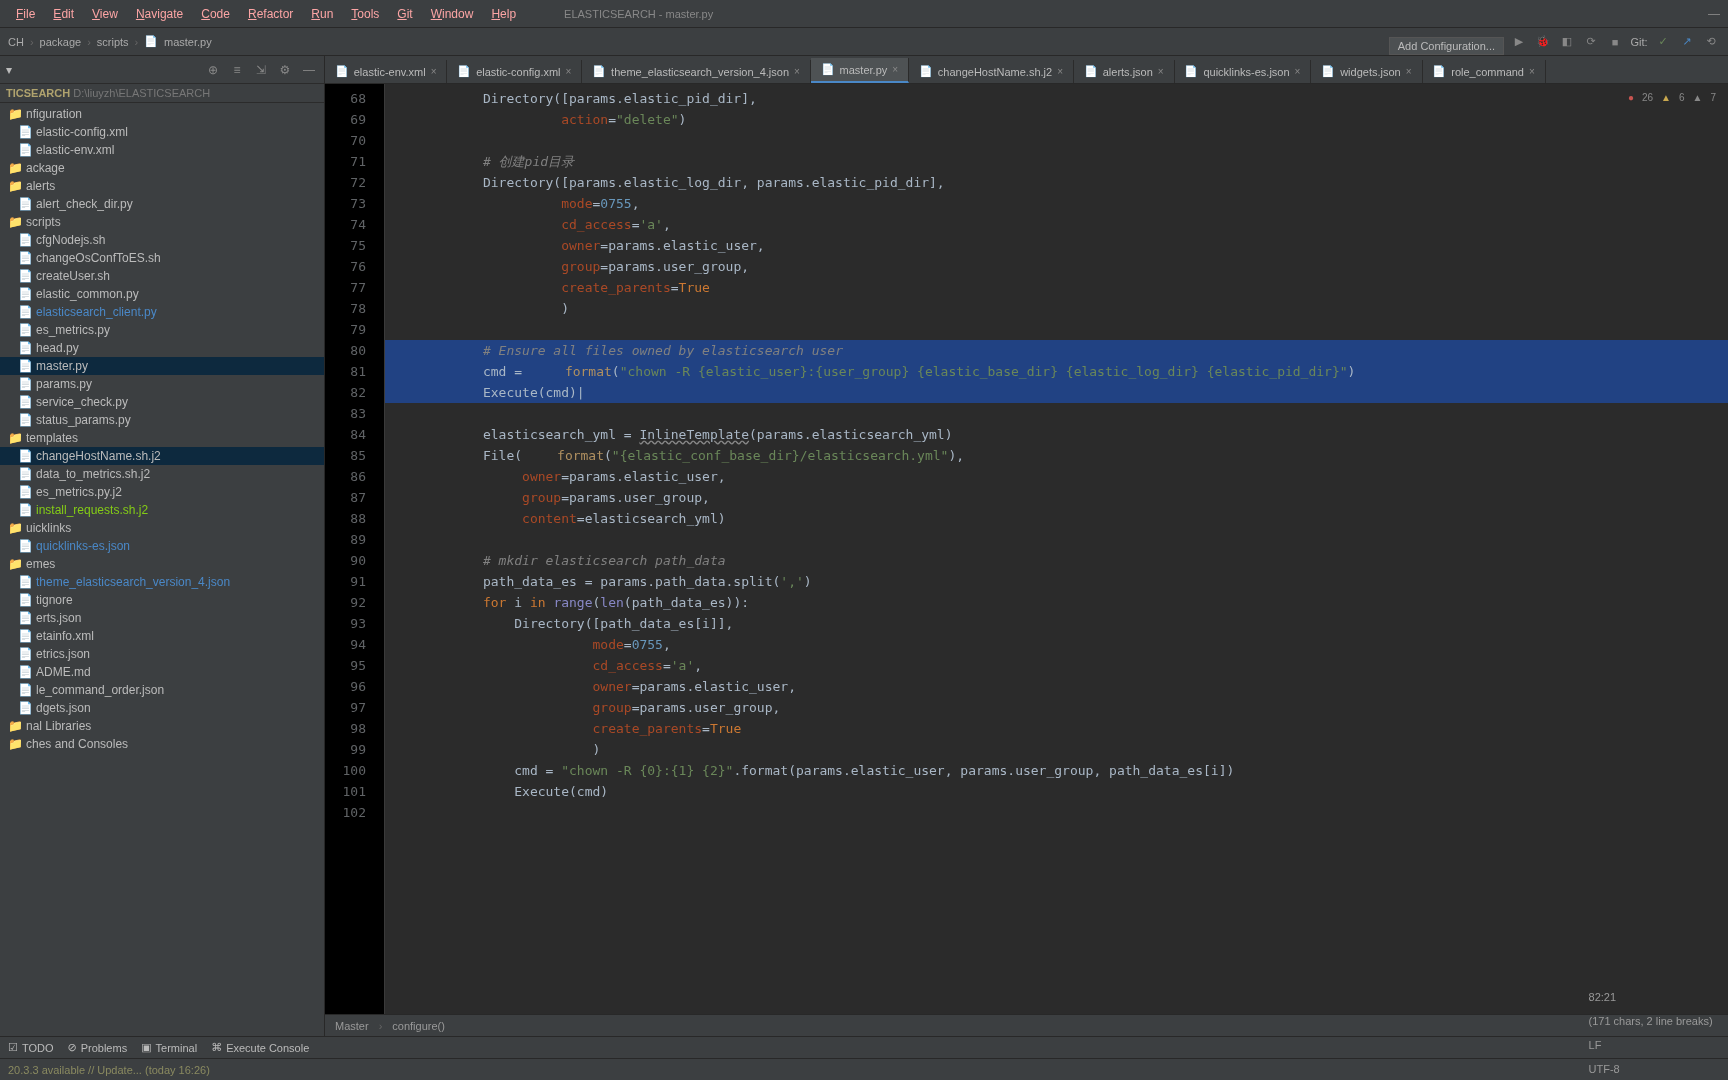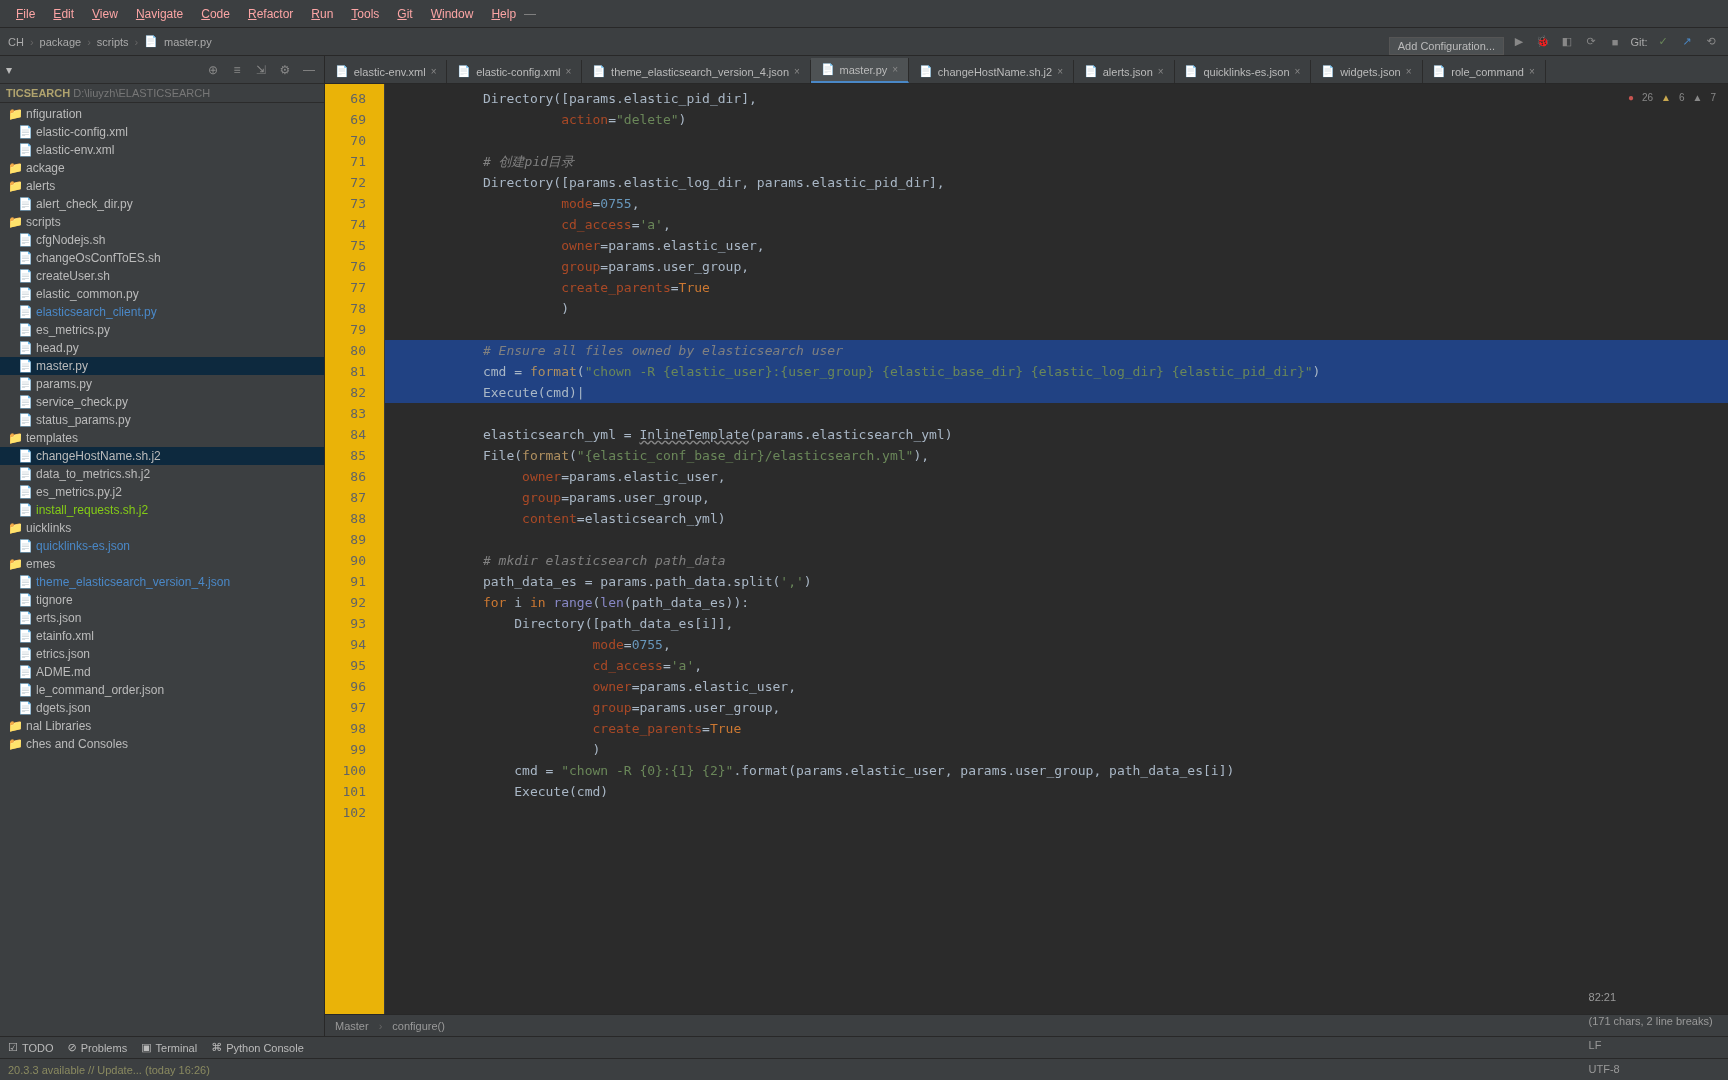--- a/index.html
+++ b/index.html
@@ -138,21 +138,21 @@
   display: flex;
   gap: 8px;
   align-items: center;
 }
 .insp-err { color: #c75450; }
 .insp-warn { color: #c9a84f; }
 .insp-typo { color: #888; }
 .editor-body { flex: 1; display: flex; overflow: hidden; position: relative; }
 .gutter {
   width: 60px;
-  background: #eab308;
+  background: #000000;
   border-right: 1px solid #3a3a3a;
   padding-top: 4px;
   text-align: right;
 }
 .gutter .ln {
   height: 21px;
   line-height: 21px;
   padding-right: 18px;
   color: #606366;
   font-family: "Consolas","Menlo",monospace;
@@ -168,21 +168,21 @@
   overflow: hidden;
 }
 .code .line { height: 21px; padding-left: 4px; }
 .code .sel { background: #214283; }
 .c-kw { color: #cc7832; }
 .c-str { color: #6a8759; }
 .c-num { color: #6897bb; }
 .c-cmt { color: #808080; font-style: italic; }
 .c-param { color: #aa4926; }
 .c-builtin { color: #8888c6; }
-.c-call { color: #b09060; }
+.c-call { color: #b09060; margin-left: 35px; }
 .breadcrumb-bar {
   height: 22px;
   background: #3c3f41;
   padding: 0 10px;
   display: flex;
   align-items: center;
   gap: 10px;
   font-size: 11px;
   color: #999;
   border-top: 1px solid #282828;
@@ -221,20 +221,21 @@
       <span class="menu-item"><u>V</u>iew</span>
       <span class="menu-item"><u>N</u>avigate</span>
       <span class="menu-item"><u>C</u>ode</span>
       <span class="menu-item"><u>R</u>efactor</span>
       <span class="menu-item"><u>R</u>un</span>
       <span class="menu-item"><u>T</u>ools</span>
       <span class="menu-item"><u>G</u>it</span>
       <span class="menu-item"><u>W</u>indow</span>
       <span class="menu-item"><u>H</u>elp</span>
     </div>
+  <div class="title-center">ELASTICSEARCH - master.py</div>
   <div class="win-controls">
     <span>—</span>
   </div>
 </div>
 
 <div class="navbar">
   <div class="breadcrumb" id="breadcrumb">
       <span>CH</span>
       <span class="bc-sep">›</span>
       <span>package</span>
@@ -534,21 +535,21 @@
   <div class="tw-item">
     <span>⊘</span>
     <span>Problems</span>
   </div>
   <div class="tw-item">
     <span>▣</span>
     <span>Terminal</span>
   </div>
   <div class="tw-item">
     <span>⌘</span>
-    <span>Python Console</span>
+    <span>Execute Console</span>
   </div>
 </div>
 
 <div class="statusbar">
   <span class="sb-left">20.3.3 available // Update... (today 16:26)</span>
   <div class="sb-right">
     <span>82:21</span>
     <span>(171 chars, 2 line breaks)</span>
     <span>LF</span>
     <span>UTF-8</span>

